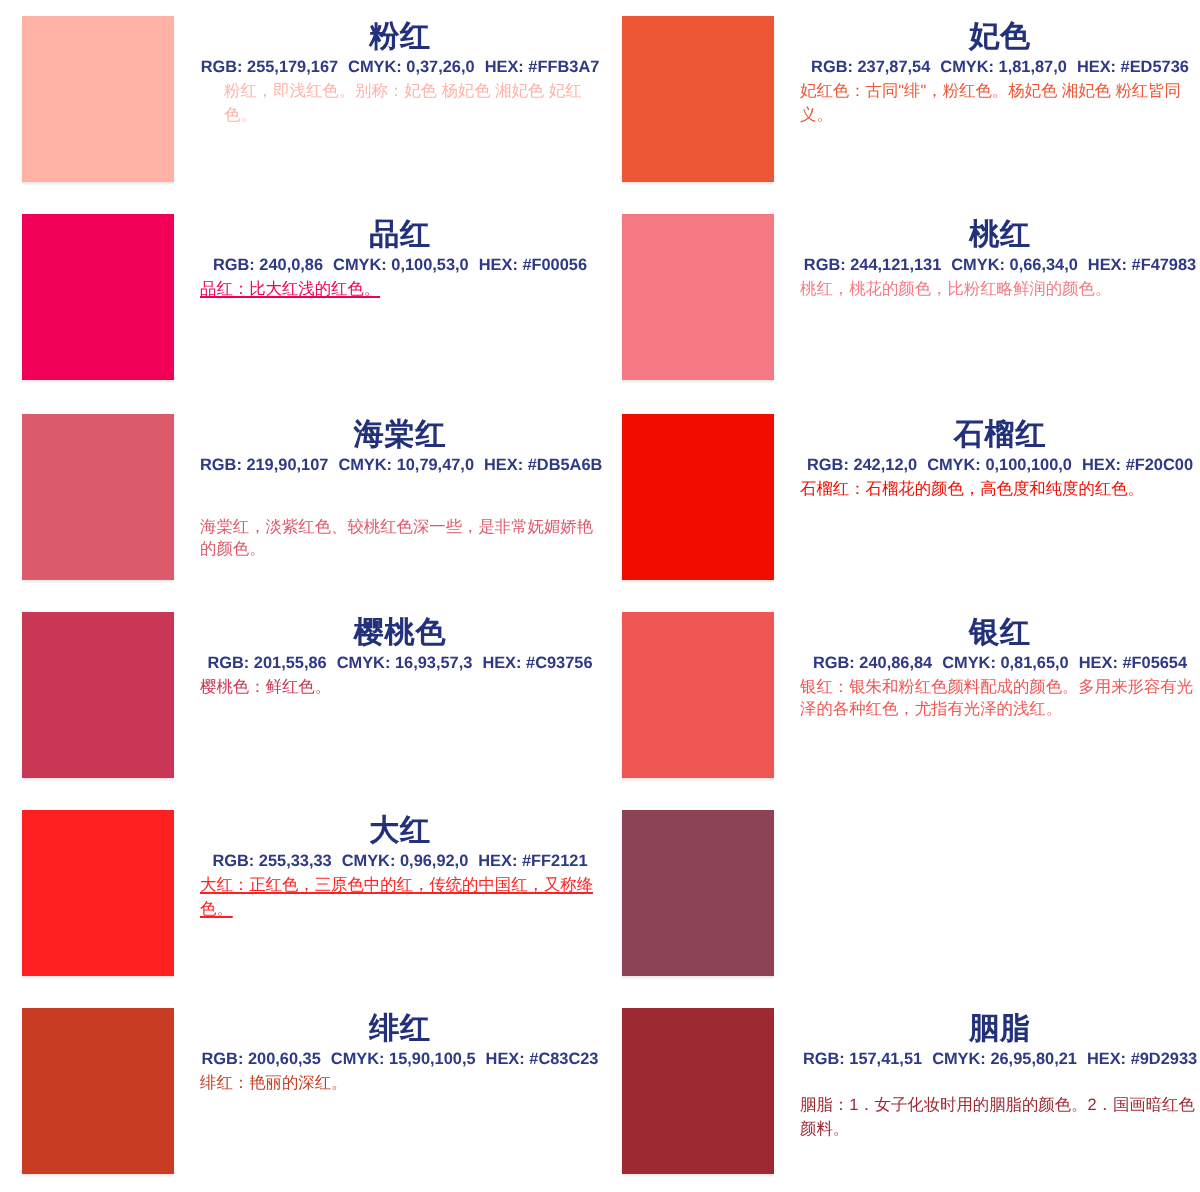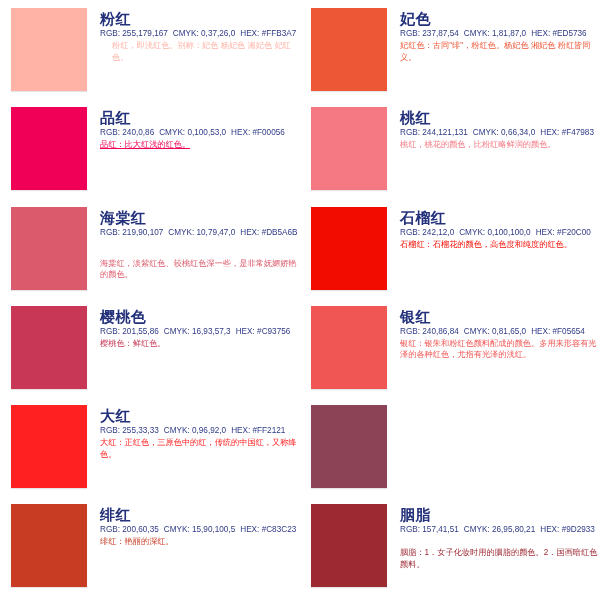--- a/index.html
+++ b/index.html
@@ -42,28 +42,30 @@
     min-width: 0;
   }
   .color-name {
     font-size: 15px;
     font-weight: bold;
     color: #23307a;
     line-height: 17px;
     letter-spacing: 0.4px;
     margin: 0 0 1px 0;
     white-space: nowrap;
+    text-align: center;
   }
   .specs {
     font-size: 8.2px;
-    font-weight: normal;
+    font-weight: bold;
     color: #2f3a86;
     line-height: 11px;
     white-space: nowrap;
     margin: 0 0 1px 0;
+    text-align: center;
   }
   .specs .spec-gap {
     display: inline-block;
     width: 5px;
   }
   .description {
     font-size: 8.2px;
     line-height: 11.5px;
     margin: 0;
     word-break: break-all;
@@ -135,21 +137,21 @@
         <div class="color-name">银红</div>
         <div class="specs"><span>RGB:</span> <span>240,86,84</span><span class="spec-gap"></span><span>CMYK:</span> <span>0,81,65,0</span><span class="spec-gap"></span><span>HEX:</span> <span>#F05654</span></div>
         <div class="description" style="color: rgb(240, 86, 84);">银红：银朱和粉红色颜料配成的颜色。多用来形容有光泽的各种红色，尤指有光泽的浅红。</div>
       </div>
     </div>
     <div class="color-entry">
       <div class="swatch" style="background-color: rgb(255, 33, 33);"></div>
       <div class="entry-text">
         <div class="color-name">大红</div>
         <div class="specs"><span>RGB:</span> <span>255,33,33</span><span class="spec-gap"></span><span>CMYK:</span> <span>0,96,92,0</span><span class="spec-gap"></span><span>HEX:</span> <span>#FF2121</span></div>
-        <div class="description" style="color: rgb(255, 33, 33);">大红：正红色，三原色中的红，传统的中国红，又称绛色。</div>
+        <div class="description" style="color: rgb(255, 33, 33); text-decoration: underline;">大红：正红色，三原色中的红，传统的中国红，又称绛色。</div>
       </div>
     </div>
     <div class="color-entry">
       <div class="swatch" style="background-color: rgb(140, 67, 86);"></div>
     </div>
     <div class="color-entry">
       <div class="swatch" style="background-color: rgb(200, 60, 35);"></div>
       <div class="entry-text">
         <div class="color-name">绯红</div>
         <div class="specs"><span>RGB:</span> <span>200,60,35</span><span class="spec-gap"></span><span>CMYK:</span> <span>15,90,100,5</span><span class="spec-gap"></span><span>HEX:</span> <span>#C83C23</span></div>

